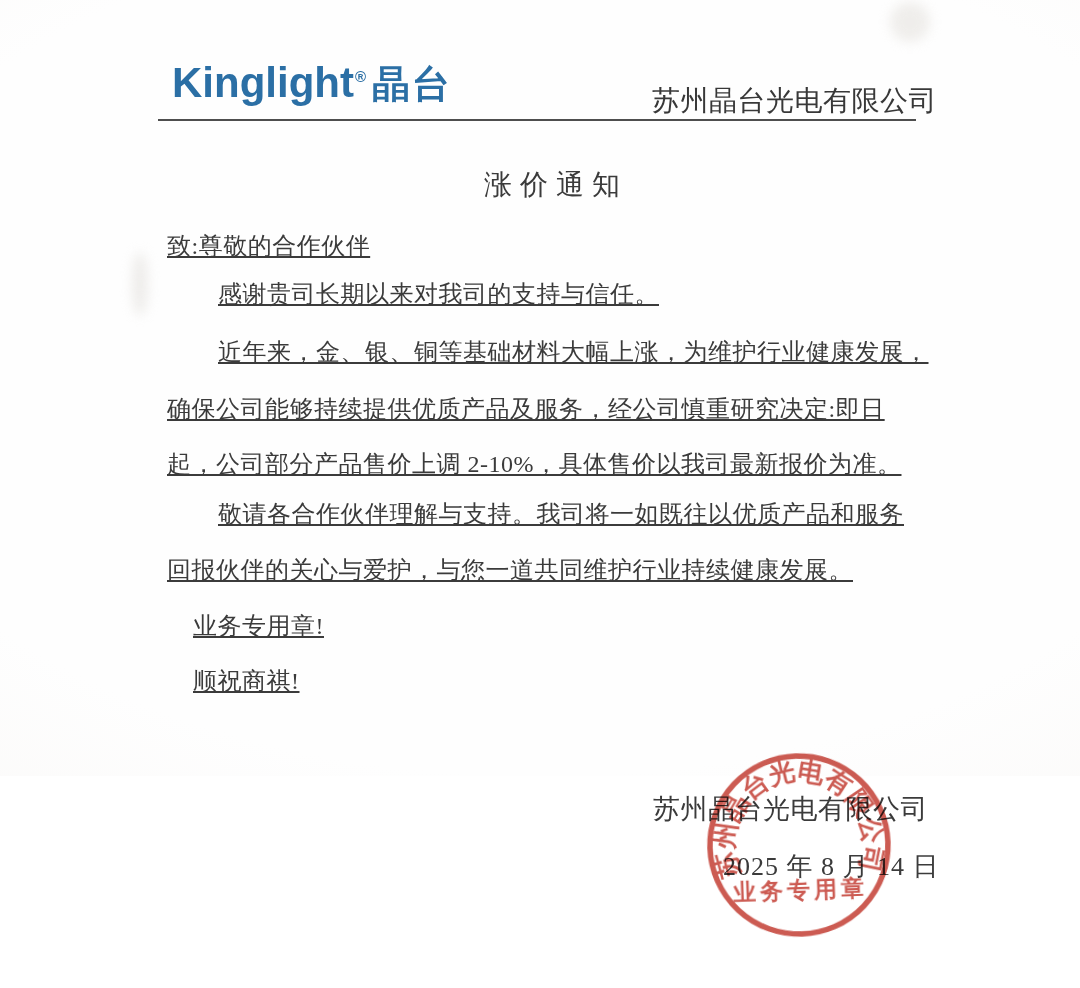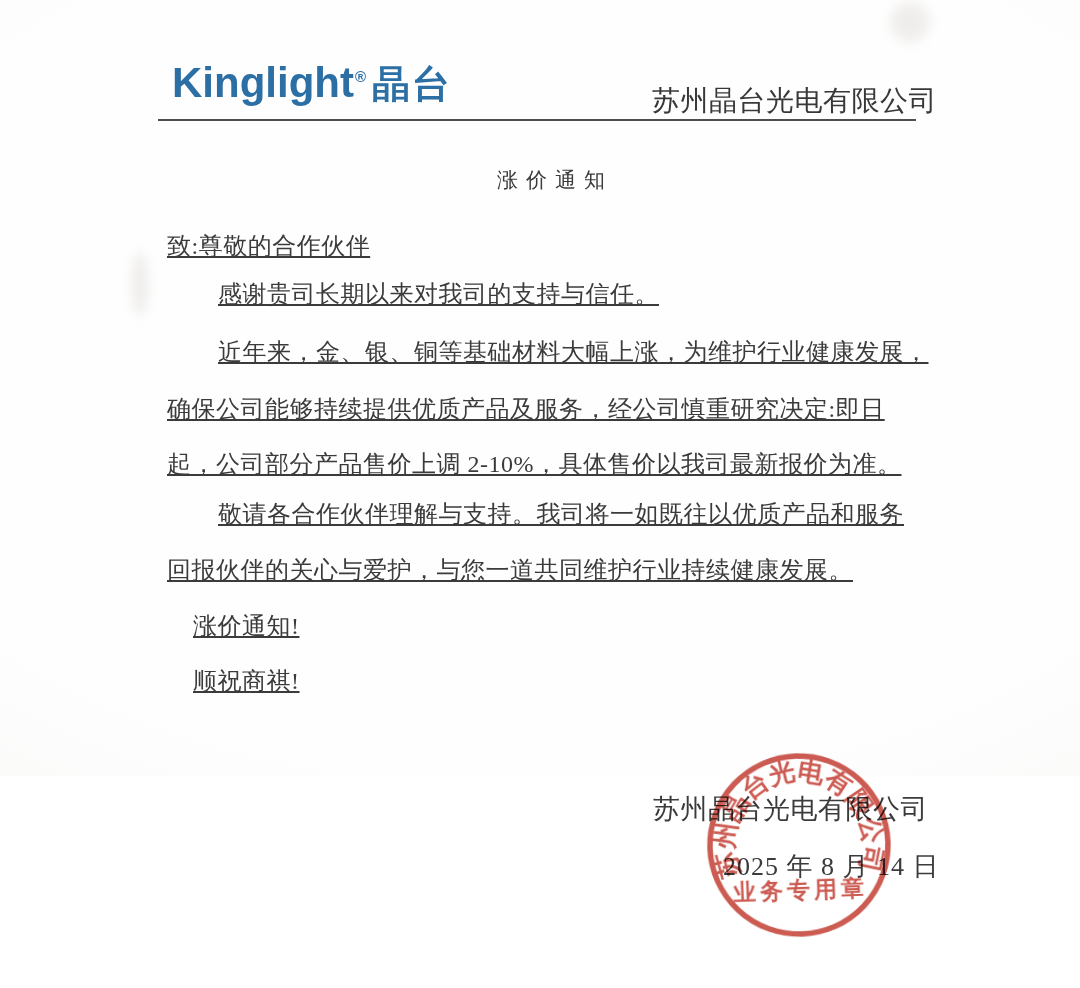--- a/index.html
+++ b/index.html
@@ -34,22 +34,22 @@
     font-family:"Liberation Sans","DejaVu Sans",sans-serif;
     font-size:28px;color:#383838;letter-spacing:0.5px;white-space:nowrap;
   }
   .header-rule{
     position:absolute;left:158px;top:119px;width:758px;height:2px;
     background:#4e4e4e;
   }
 
   
   .doc-title{
-    position:absolute;left:497px;top:166px;
-    font-size:21px;letter-spacing:8px;color:#3b3b3b;white-space:nowrap;
+    position:absolute;left:484px;top:166px;
+    font-size:28px;letter-spacing:8px;color:#3b3b3b;white-space:nowrap;
   }
 
   
   .line{
     position:absolute;left:167px;
     font-size:24px;letter-spacing:0.5px;color:#3b3b3b;
     white-space:nowrap;line-height:32px;text-decoration:underline;
   }
   .line.ind{left:218px;}
   .line.ind-s{left:193px;}
@@ -94,21 +94,21 @@
 
   <div class="doc-title">涨价通知</div>
 
   <div class="line" style="top:230px">致:尊敬的合作伙伴</div>
   <div class="line ind" style="top:278px">感谢贵司长期以来对我司的支持与信任。</div>
   <div class="line ind" style="top:336px">近年来，金、银、铜等基础材料大幅上涨，为维护行业健康发展，</div>
   <div class="line" style="top:393px">确保公司能够持续提供优质产品及服务，经公司慎重研究决定:即日</div>
   <div class="line" style="top:448px">起，公司部分产品售价上调 2-10%，具体售价以我司最新报价为准。</div>
   <div class="line ind" style="top:498px">敬请各合作伙伴理解与支持。我司将一如既往以优质产品和服务</div>
   <div class="line" style="top:554px">回报伙伴的关心与爱护，与您一道共同维护行业持续健康发展。</div>
-  <div class="line ind-s" style="top:610px">涨价通知!</div>
+  <div class="line ind-s" style="top:610px">业务专用章!</div>
   <div class="line ind-s" style="top:665px">顺祝商祺!</div>
 
   <div class="sig-company">苏州晶台光电有限公司</div>
   <div class="sig-date">2025 年 8 月 14 日</div>
 
   <svg class="seal" viewBox="0 0 192 192" xmlns="http://www.w3.org/2000/svg">
     <circle cx="96" cy="95" r="89" fill="none" stroke="#c5443a" stroke-width="5.5"></circle>
     <path id="sealArc" d="M 37.1,122.5 A 65,65 0 1 1 154.9,122.5" fill="none"></path>
     <text class="ring-text"><textPath href="#sealArc" startOffset="50%" text-anchor="middle">苏州晶台光电有限公司</textPath></text>
     <text class="bottom-text" x="96" y="148" text-anchor="middle">业务专用章</text>

